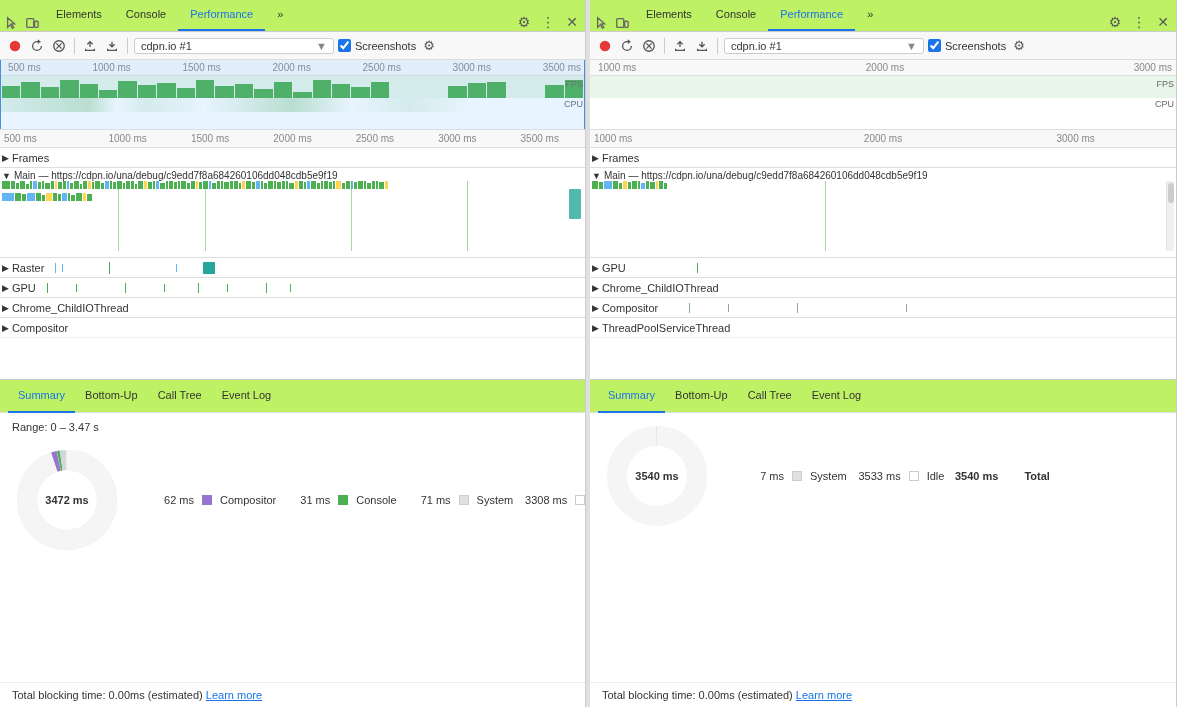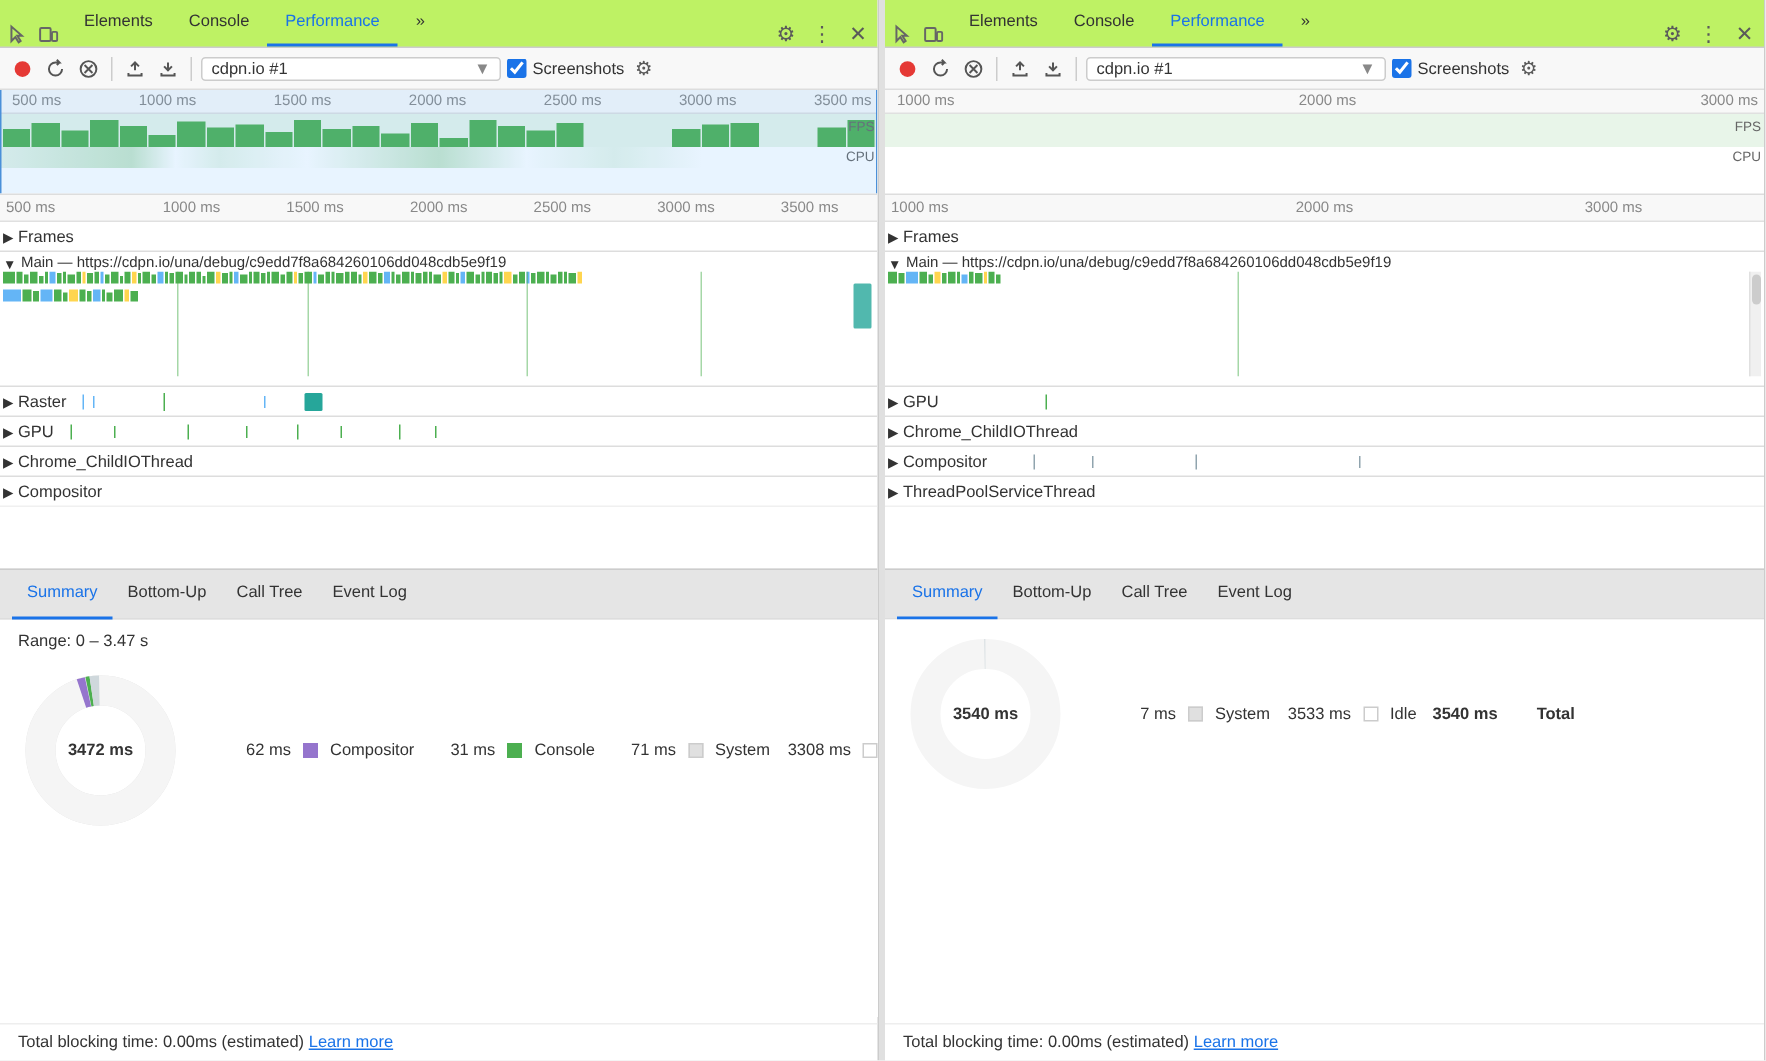--- a/index.html
+++ b/index.html
@@ -246,21 +246,21 @@
       font-size: 11px;
     }
 
     
     .bottom-tabs {
       display: flex;
       align-items: center;
       height: 34px;
       border-top: 1px solid #ccc;
       border-bottom: 1px solid #ddd;
-      background: #e5e5e5;
+      background: #bef264;
       padding: 0 8px;
       flex-shrink: 0;
     }
     .bottom-tab {
       padding: 0 10px;
       height: 34px;
       display: flex;
       align-items: center;
       font-size: 11px;
       color: #333;

